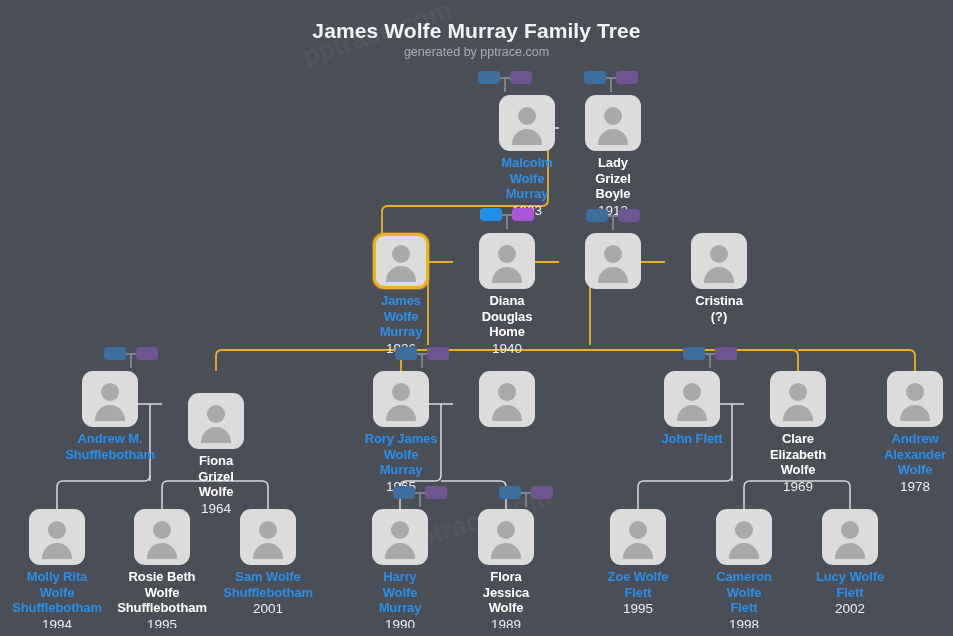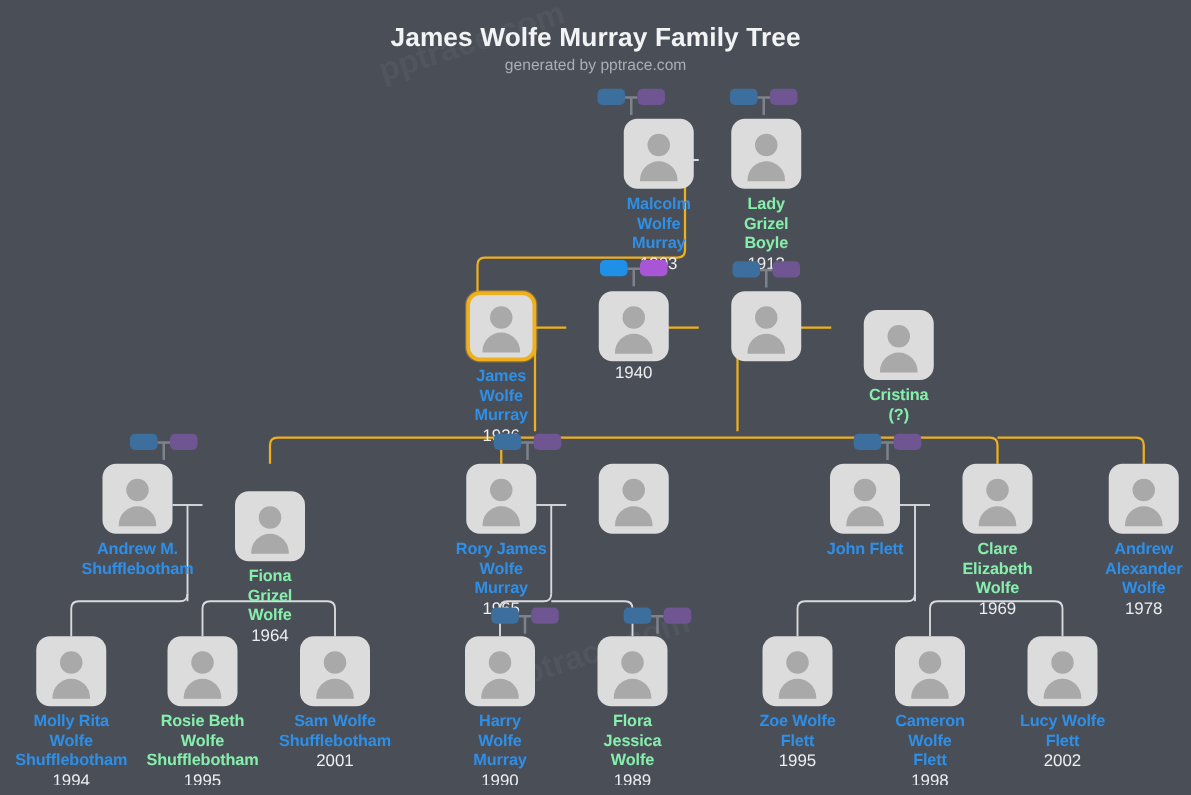--- a/index.html
+++ b/index.html
@@ -98,21 +98,21 @@
 
   .pname {
     font-size: 13px;
     font-weight: bold;
     line-height: 15.5px;
     margin-top: 4px;
     white-space: pre-line;
     letter-spacing: -0.1px;
   }
   .pname.male   { color: #2e8fe8; }
-  .pname.female { color: #86efac; }
+  .pname.female { color: #ffffff; }
 
   .pyear {
     font-size: 13.5px;
     color: #eceef1;
     line-height: 16px;
     margin-top: 1px;
   }
 
   
   .chip-pair {
@@ -245,30 +245,33 @@
     <div class="pname male">James
 Wolfe
 Murray</div>
     <div class="pyear">1936</div>
   </div>
       <div class="person" style="left: 453px; top: 233px;">
     <div class="avatar">
       <div class="av-head"></div>
       <div class="av-body"></div>
     </div>
+    <div class="pname female">Diana
+Douglas
+Home</div>
     <div class="pyear">1940</div>
   </div>
       <div class="person" style="left: 559px; top: 233px;">
     <div class="avatar">
       <div class="av-head"></div>
       <div class="av-body"></div>
     </div>
     <div class="pyear"></div>
   </div>
-      <div class="person" style="left: 665px; top: 233px; margin-top: 15px;">
+      <div class="person" style="left: 665px; top: 233px;">
     <div class="avatar">
       <div class="av-head"></div>
       <div class="av-body"></div>
     </div>
     <div class="pname female">Cristina
 (?)</div>
     <div class="pyear"></div>
   </div>
       <div class="person" style="left: 56px; top: 371px;">
     <div class="avatar">

